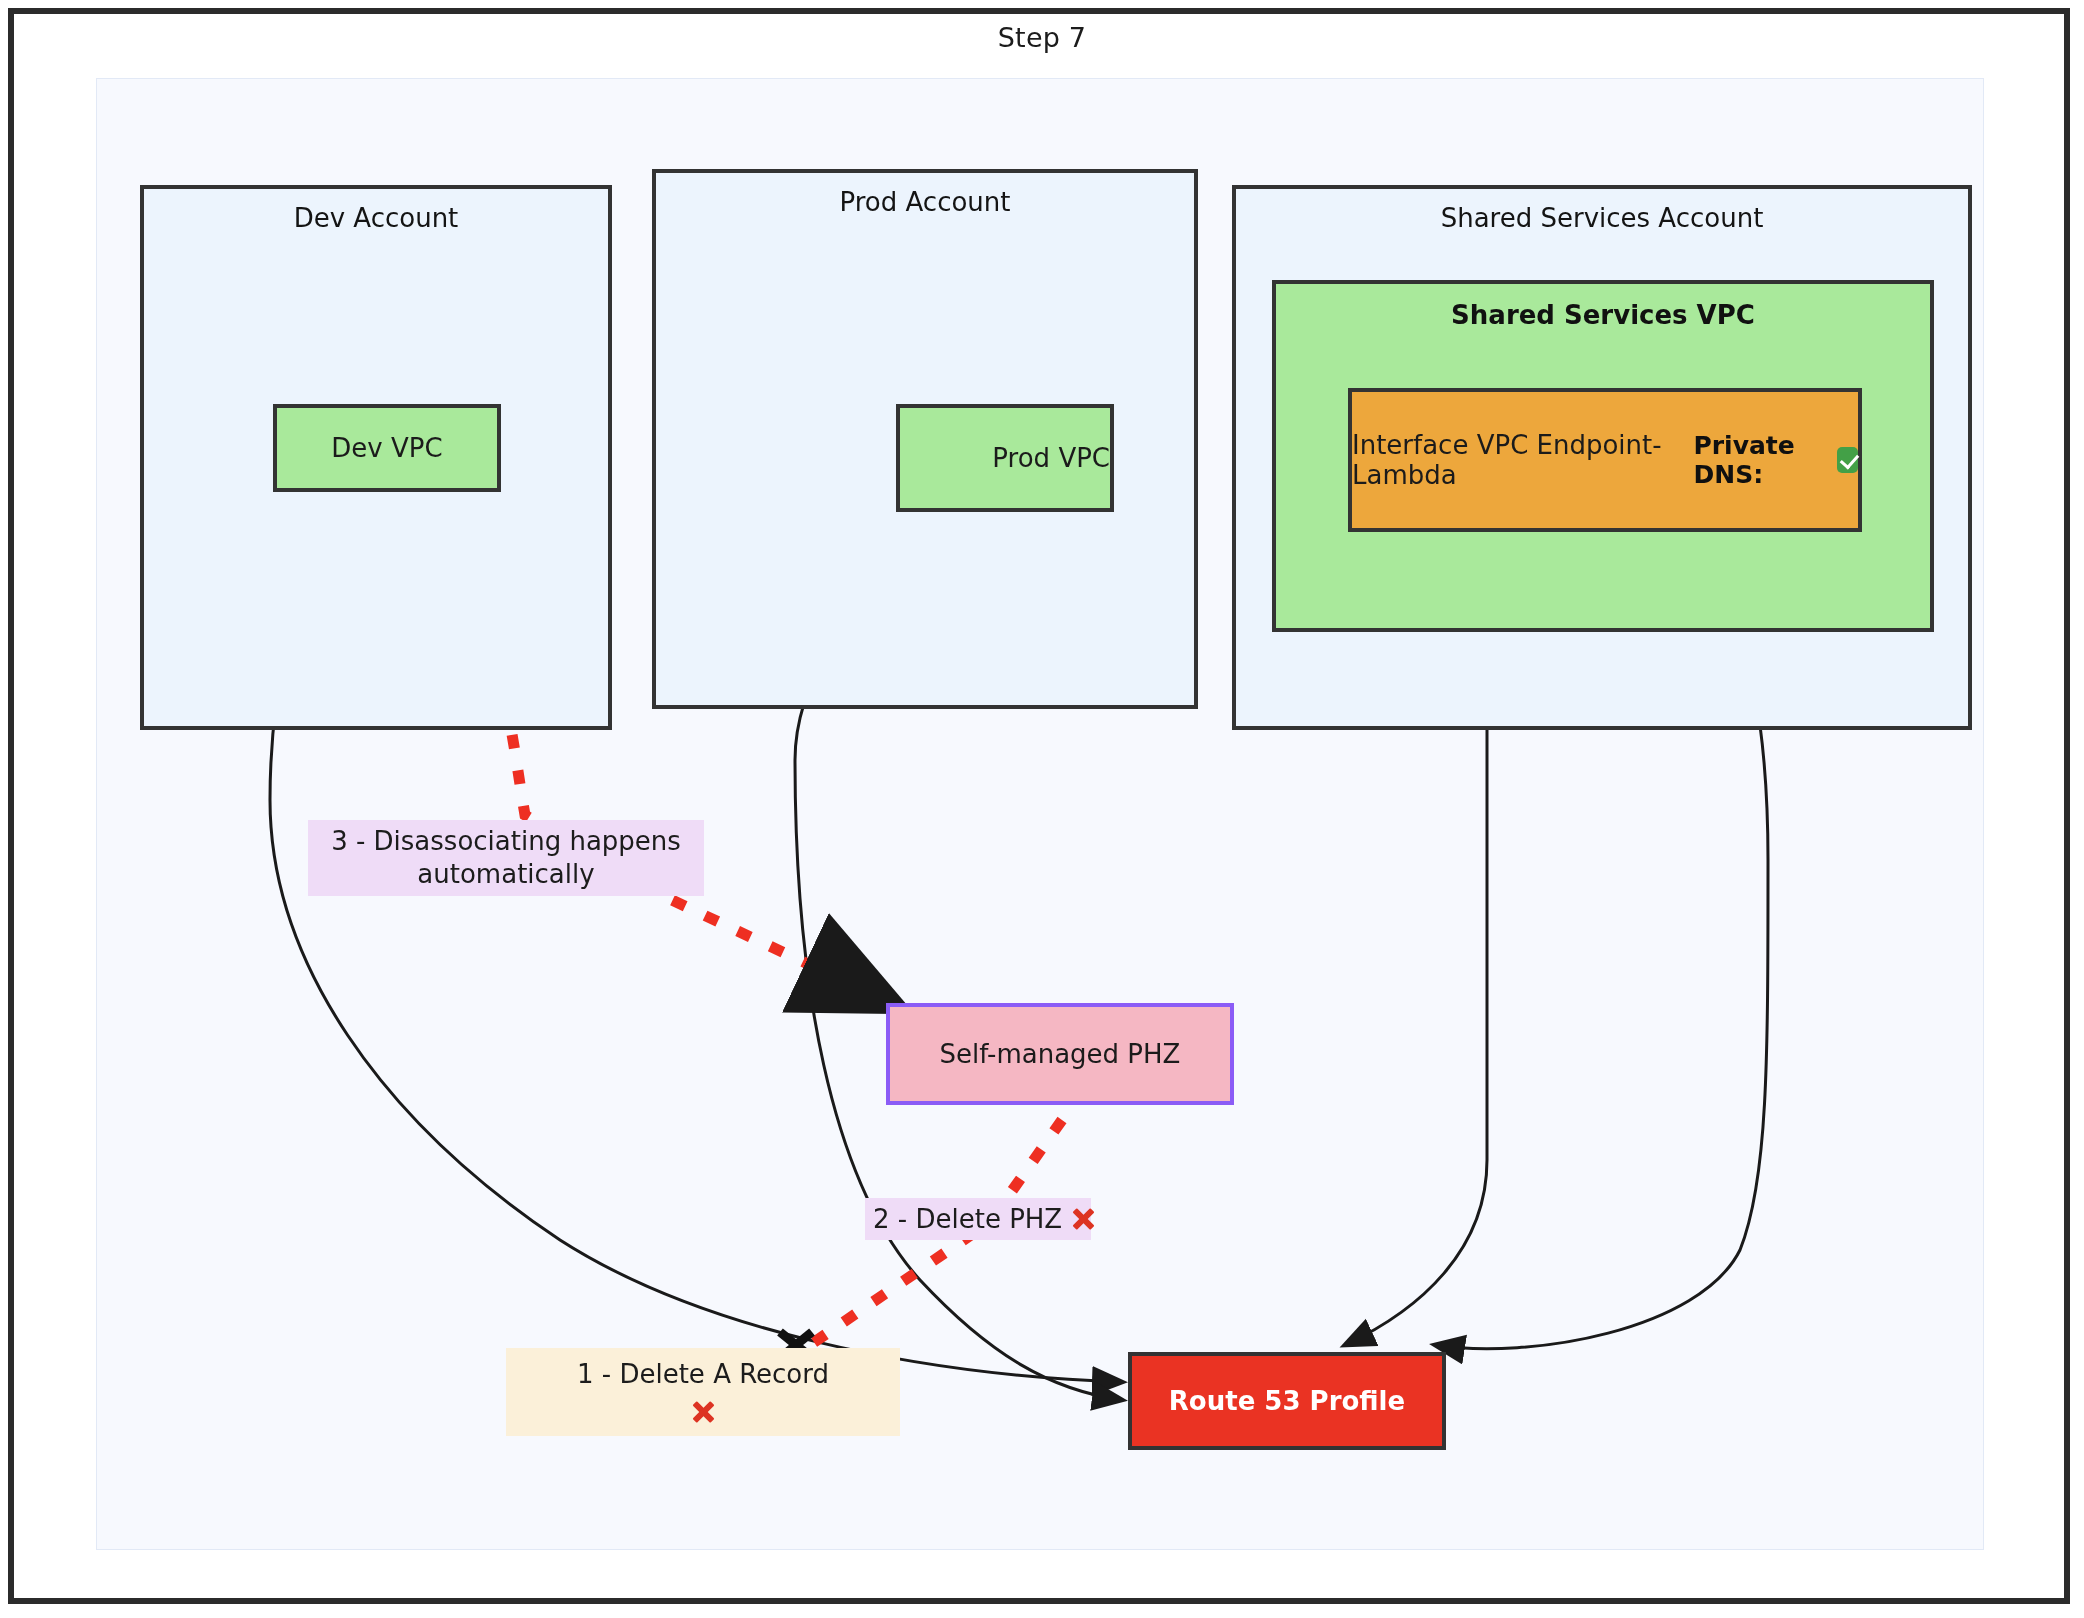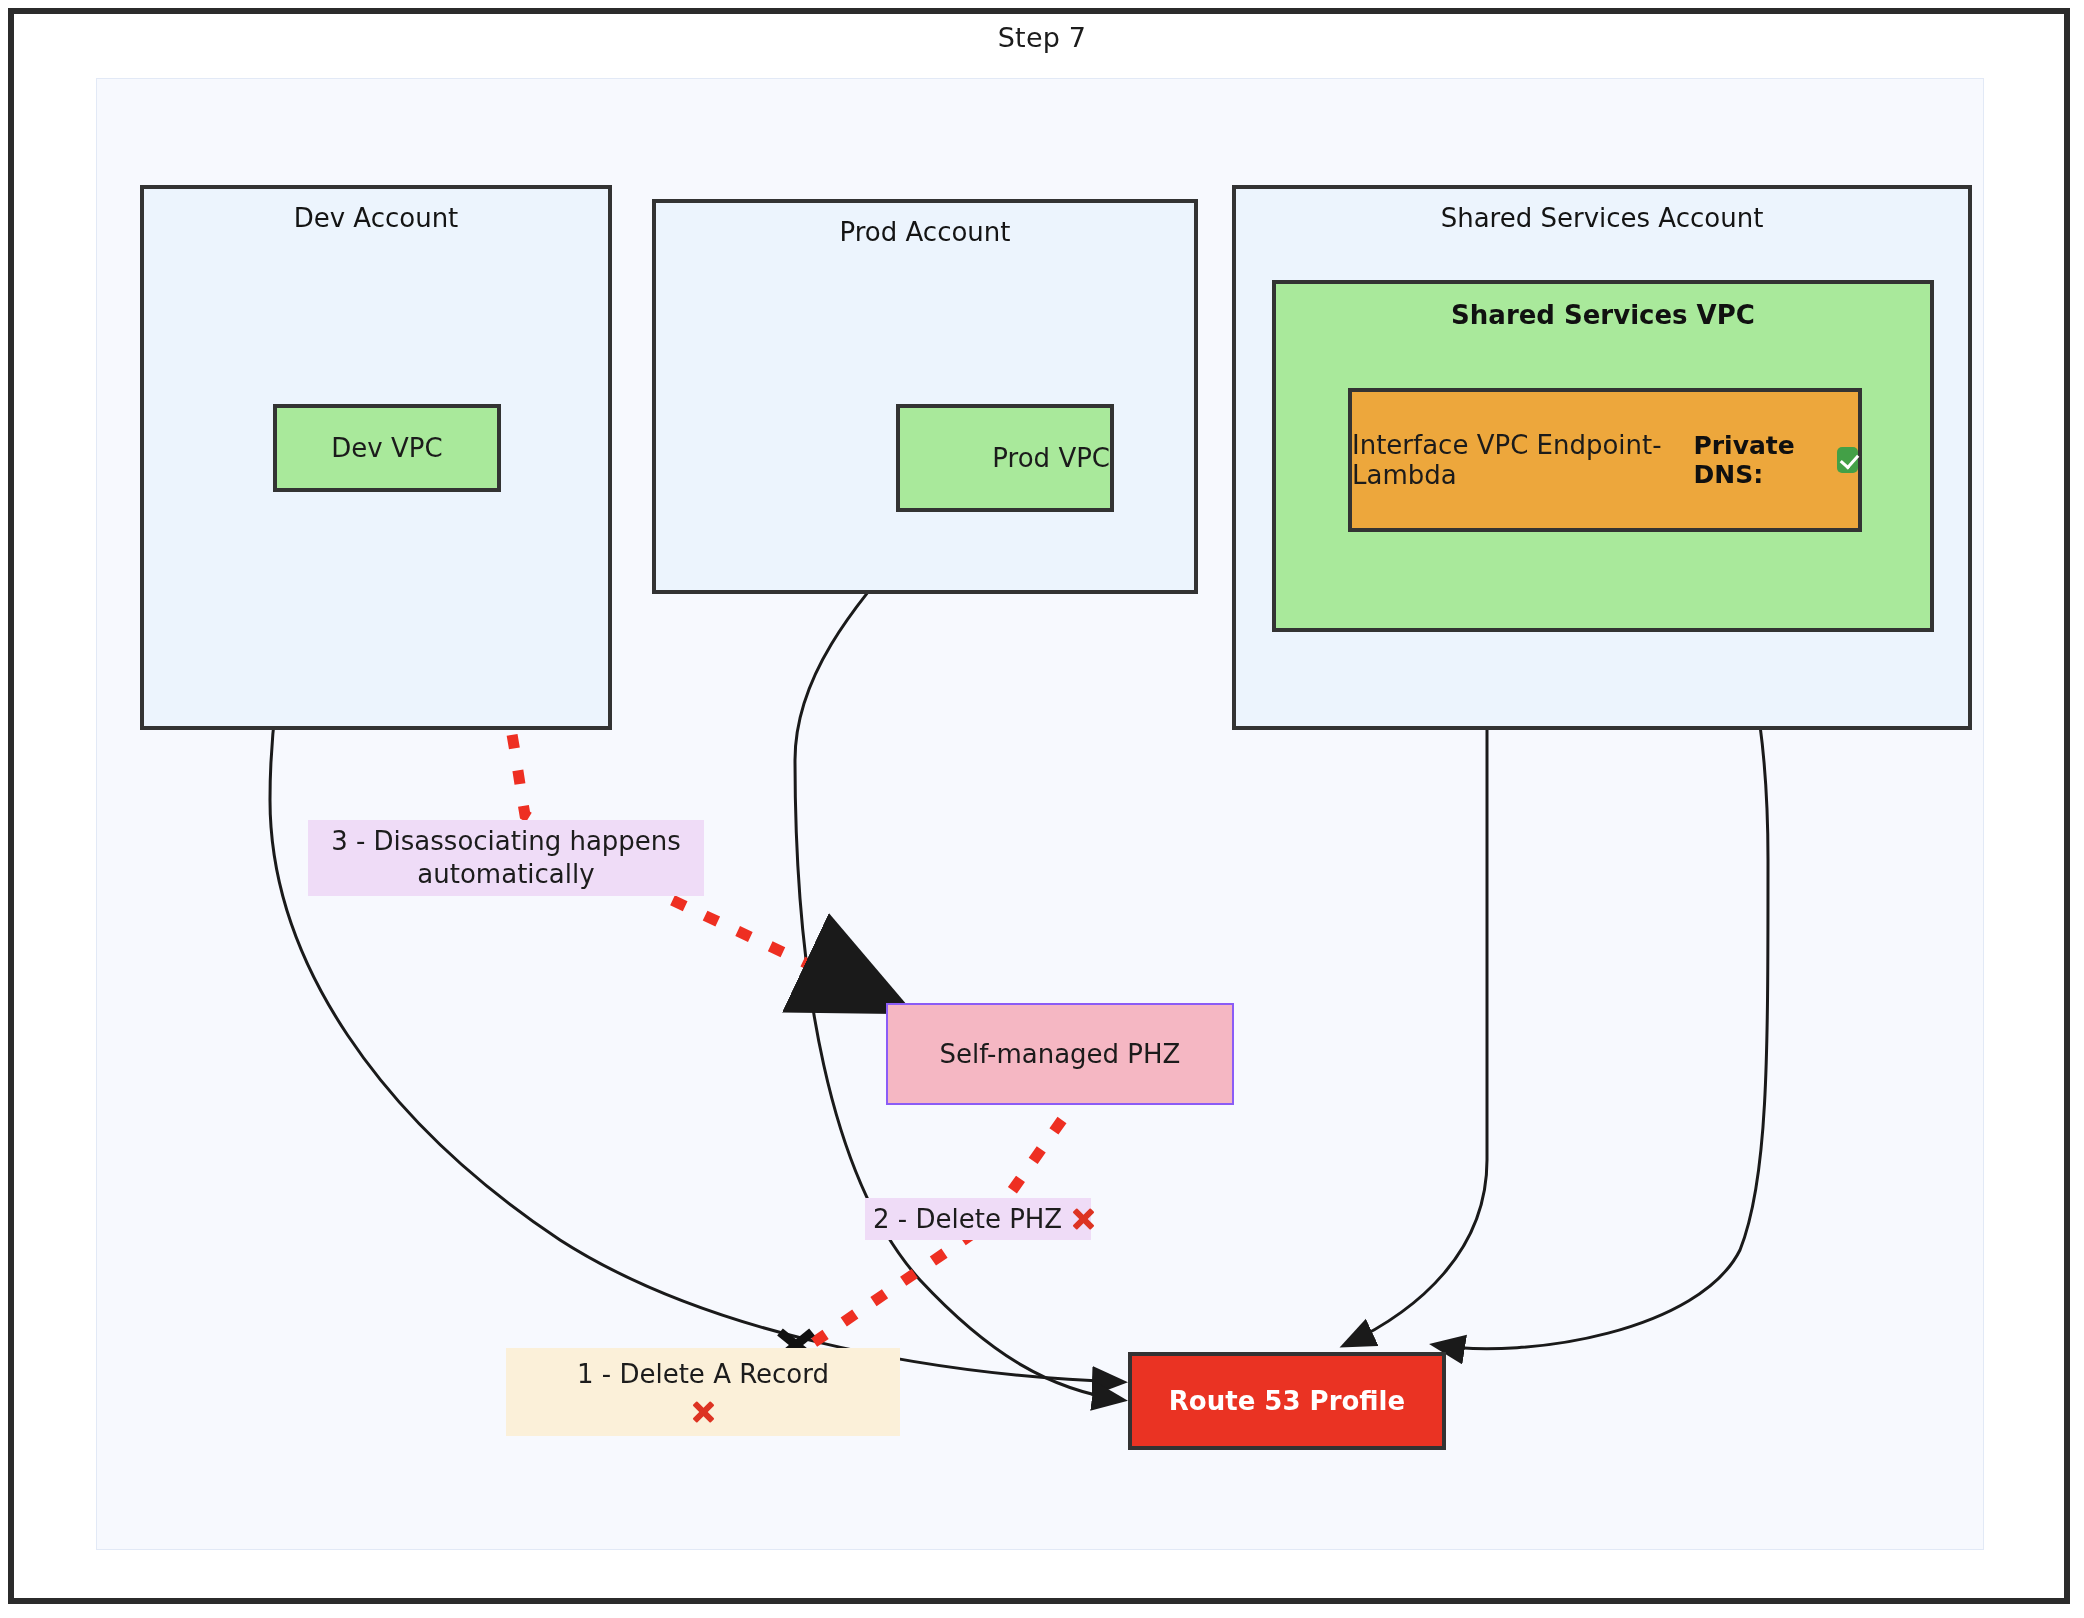--- a/index.html
+++ b/index.html
@@ -139,21 +139,21 @@
     top: 4px;
     width: 8px;
     height: 14px;
     border: solid #ffffff;
     border-width: 0 3.5px 3.5px 0;
     transform: rotate(42deg);
   }
   #phz-box {
     position: absolute;
     background: #f5b7c3;
-    border: 2px solid #8b5cf6;
+    border: 4px solid #8b5cf6;
     box-sizing: border-box;
     display: flex;
     align-items: center;
     justify-content: center;
     font-size: 26px;
     color: #1b1b1b;
   }
   #profile-box {
     position: absolute;
     background: #ea3323;
@@ -260,21 +260,21 @@
     <g>
       <line x1="780" y1="1332" x2="812" y2="1358" stroke="#111111" stroke-width="9"></line>
       <line x1="812" y1="1332" x2="780" y2="1358" stroke="#111111" stroke-width="9"></line>
     </g>
   </svg>
 
   <div class="account-box" id="dev-account" style="left:140px; top:185px; width:472px; height:545px;">
     <div class="account-title">Dev Account</div>
   </div>
 
-  <div class="account-box" id="prod-account" style="left:652px; top:199px; width:546px; height:395px;">
+  <div class="account-box" id="prod-account" style="left:652px; top:169px; width:546px; height:540px;">
     <div class="account-title">Prod Account</div>
   </div>
 
   <div class="account-box" id="shared-account" style="left:1232px; top:185px; width:740px; height:545px;">
     <div class="account-title">Shared Services Account</div>
   </div>
 
   <div class="vpc-box" id="dev-vpc" style="left:273px; top:404px; width:228px; height:88px;">
     <span>Dev VPC</span>
   </div>

